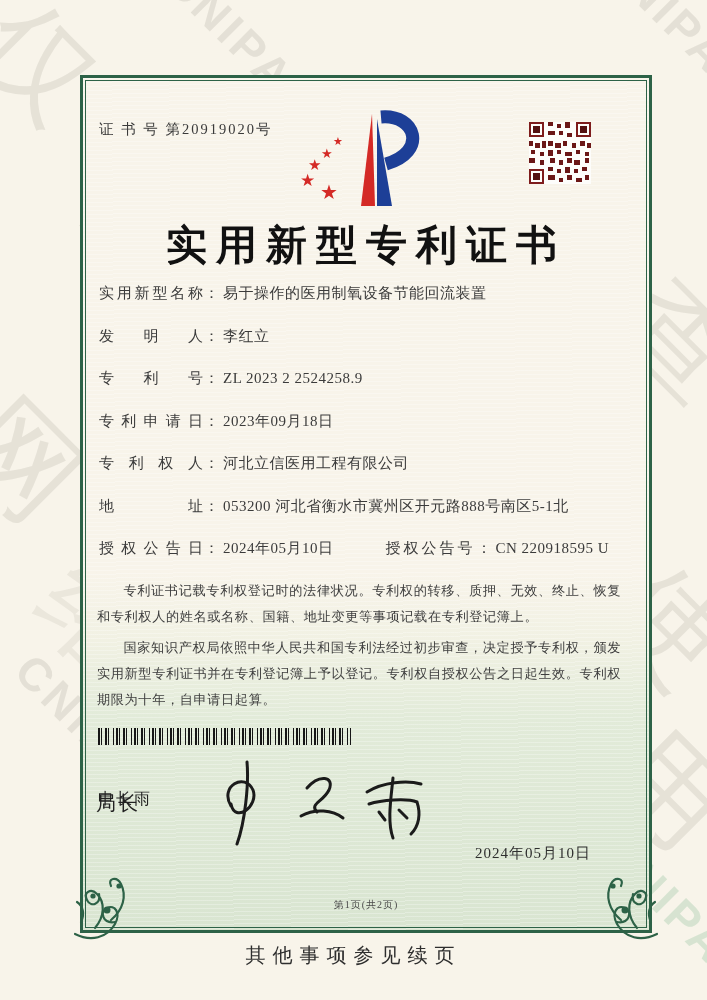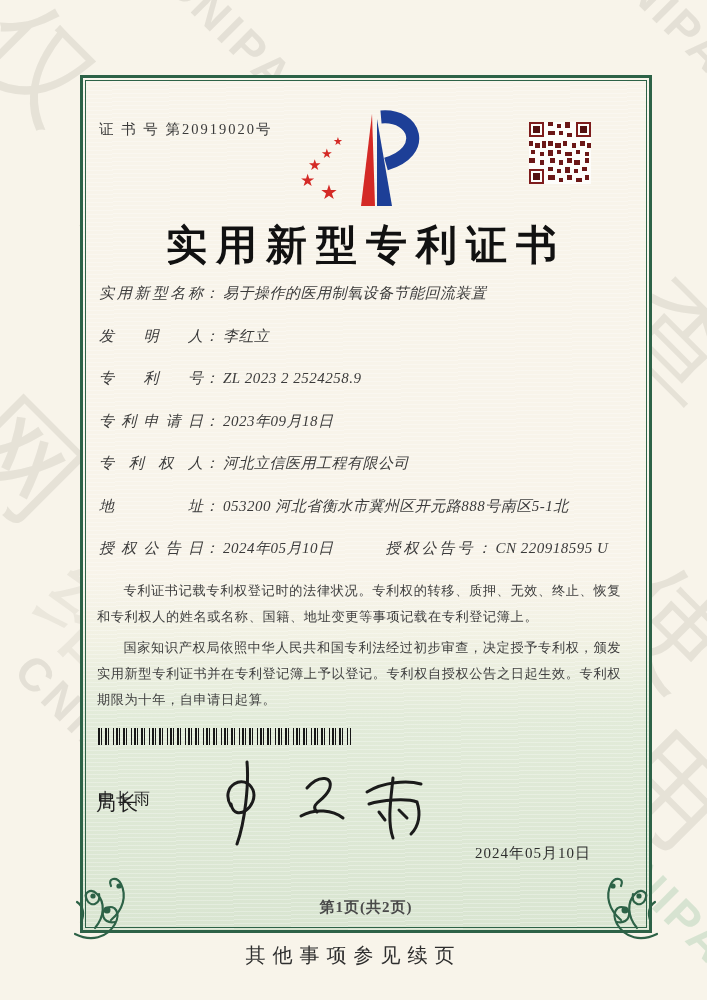--- a/index.html
+++ b/index.html
@@ -42,21 +42,21 @@
   
   .content{position:absolute;inset:0;z-index:2;}
   .cert-no{position:absolute;left:16px;top:42px;font-size:14.5px;letter-spacing:2px;color:#3a3a3a;}
   .logo{position:absolute;left:212px;top:32px;width:160px;height:100px;}
   .logo .star{position:absolute;color:#d42a26;line-height:1;}
   .qr{position:absolute;left:446px;top:44px;width:62px;height:62px;background:#fdfdfb;}
   .title{
     position:absolute;left:0;top:140px;width:100%;text-align:center;
     font-size:41px;font-weight:bold;letter-spacing:9px;color:#111;
   }
-  .fields{position:absolute;left:16px;top:206px;width:534px;font-style:italic;}
+  .fields{position:absolute;left:16px;top:206px;width:534px;}
   .frow{height:42.5px;font-size:15px;color:#3b3b3b;white-space:nowrap;}
   .flabel{display:inline-block;width:104px;text-align:justify;text-align-last:justify;vertical-align:top;}
   .fcolon{display:inline-block;margin:0 4px 0 1px;}
   .fvalue{letter-spacing:.5px;}
   .grant-pair{display:inline-block;margin-left:52px;}
   .grant-pair .glabel{letter-spacing:3px;}
   .paras{position:absolute;left:14px;top:500px;width:524px;font-size:13.2px;line-height:1.95;color:#3e3e3e;}
   .paras p{margin:0 0 6px 0;text-indent:2em;text-align:justify;letter-spacing:.6px;}
   .barcode{
     position:absolute;left:15px;top:650px;width:253px;height:17px;
@@ -64,21 +64,21 @@
       #161616 0 2px,transparent 2px 3px,
       #161616 3px 4px,transparent 4px 7px,
       #161616 7px 9px,transparent 9px 10px,
       #161616 10px 11px,transparent 11px 15px,
       #161616 15px 16px,transparent 16px 18px);
   }
   .sig-title{position:absolute;left:13px;top:712px;font-size:20px;color:#222;letter-spacing:2px;}
   .sig-name{position:absolute;left:15px;top:711px;font-size:16px;color:#222;letter-spacing:2px;}
   .sig-script{position:absolute;left:118px;top:668px;}
   .issue-date{position:absolute;left:330px;top:766px;width:240px;text-align:center;font-size:15px;color:#2f2f2f;letter-spacing:1px;}
-  .footer-page{position:absolute;left:0;top:820px;width:100%;text-align:center;font-size:15px;color:#4a4a4a;letter-spacing:1px;font-weight:bold;}
+  .footer-page{position:absolute;left:0;top:820px;width:100%;text-align:center;font-size:10px;color:#4a4a4a;letter-spacing:1px;}
   .continuation{position:absolute;left:0;top:942px;width:707px;text-align:center;z-index:2;
     font-size:20px;color:#2e2e2e;letter-spacing:7px;}
 </style>
 </head>
 <body>
 
 <span class="wm wm-zh wm1">仅</span>
 <span class="wm wm-cn wm2">CNIPA</span>
 <span class="wm wm-cn wm3">CNIPA</span>
 <span class="wm wm-zh wm4">限</span>

